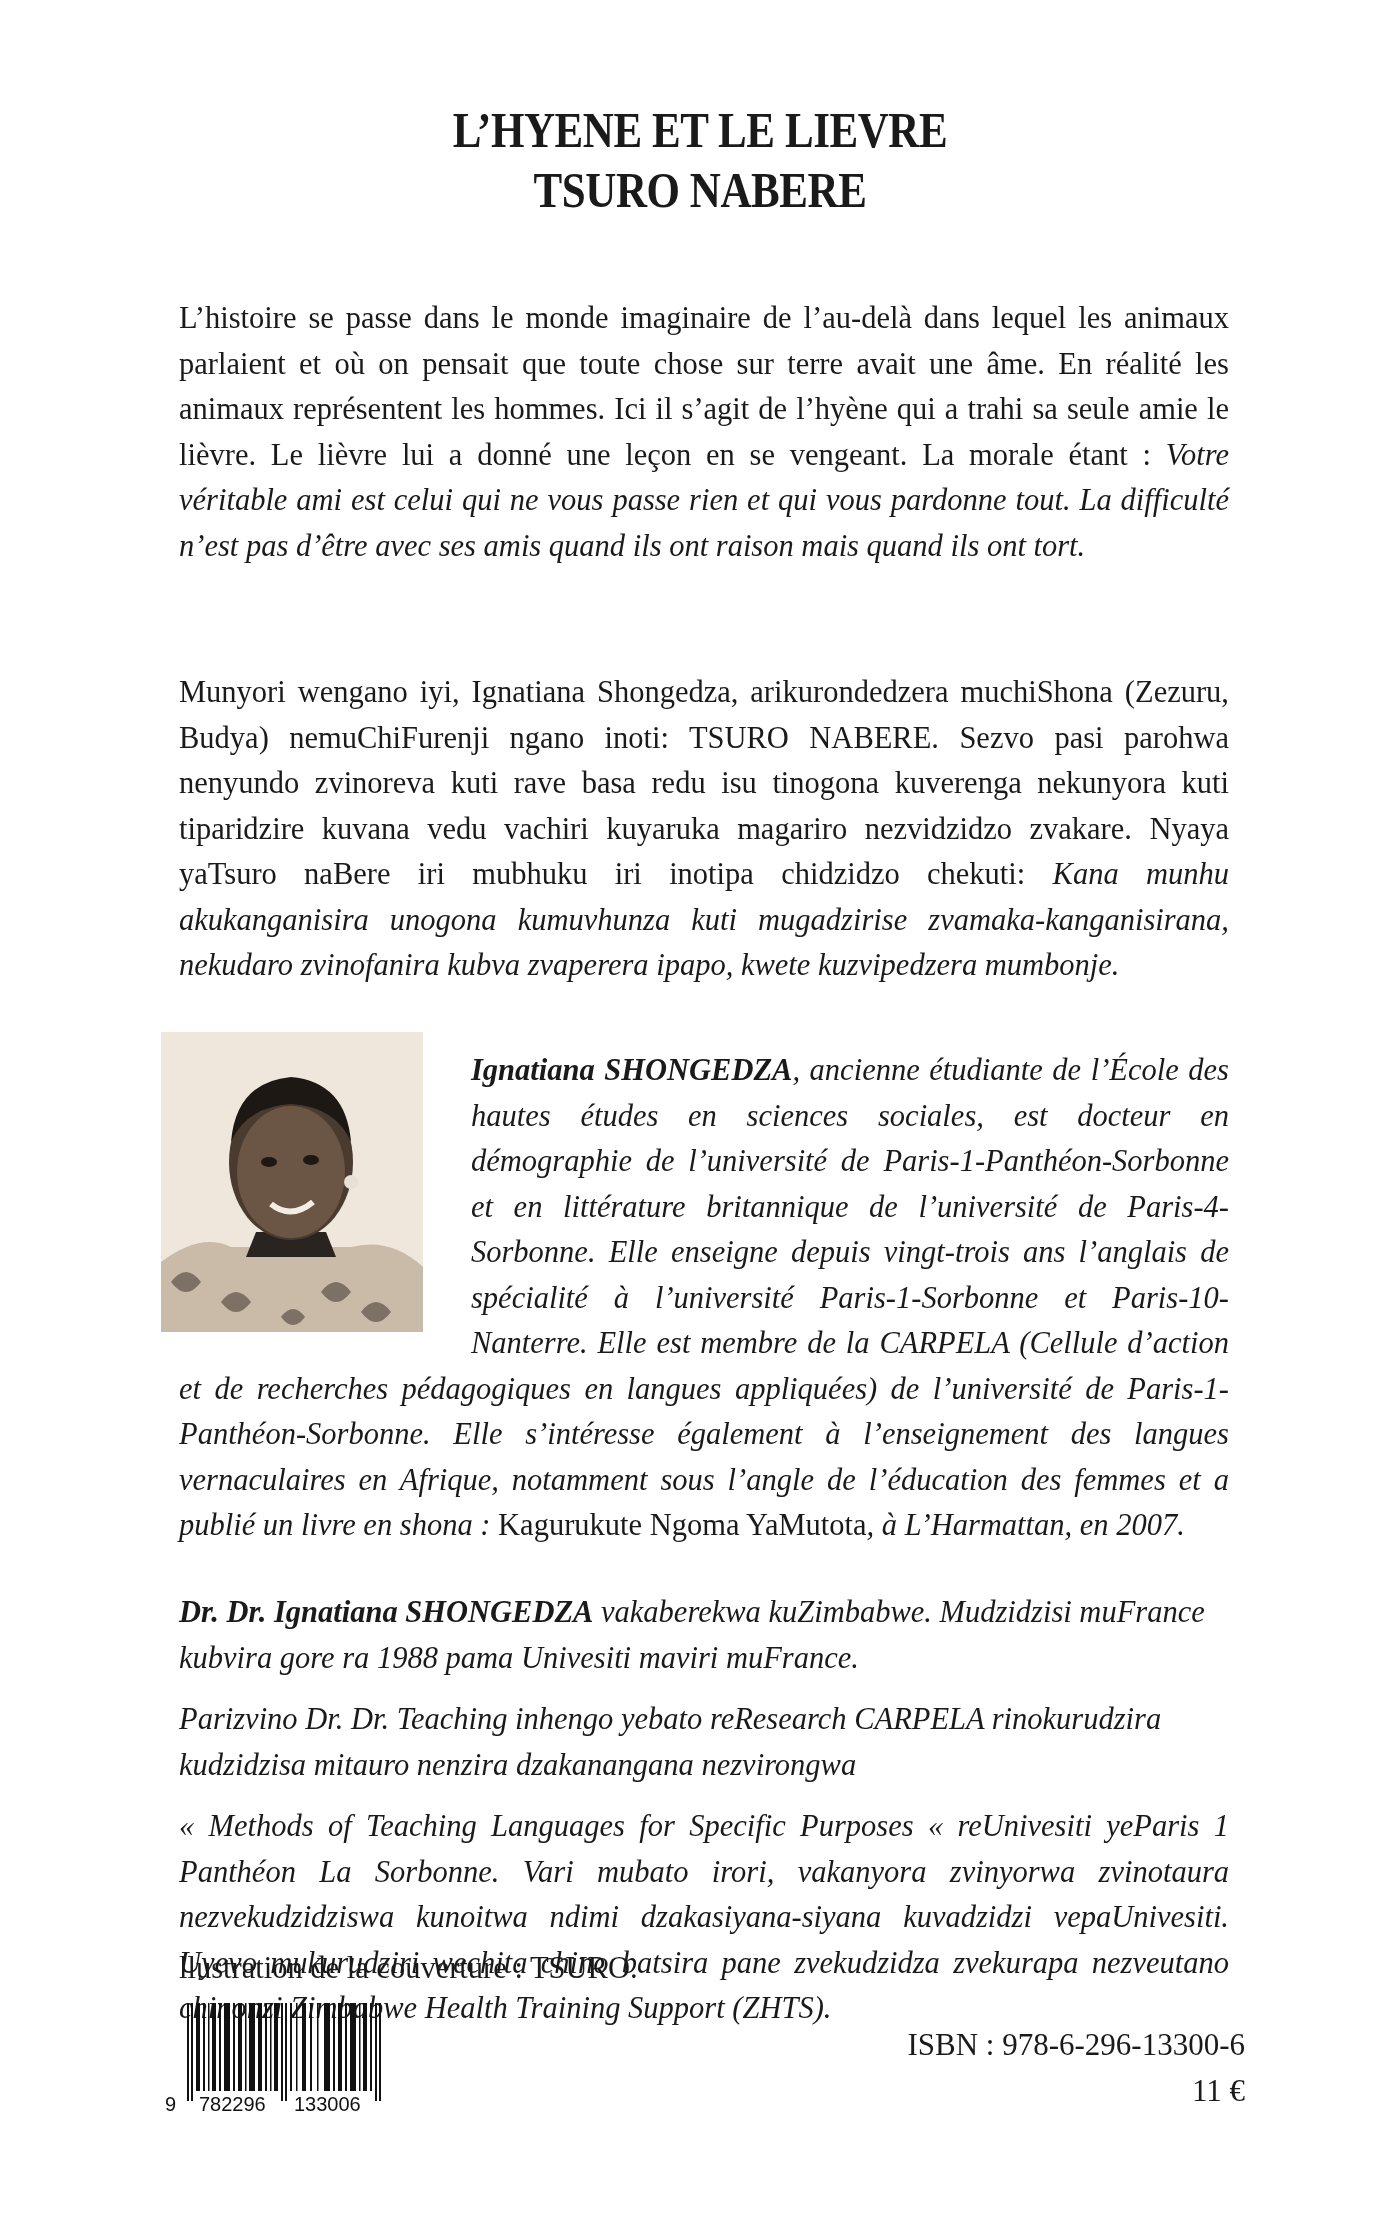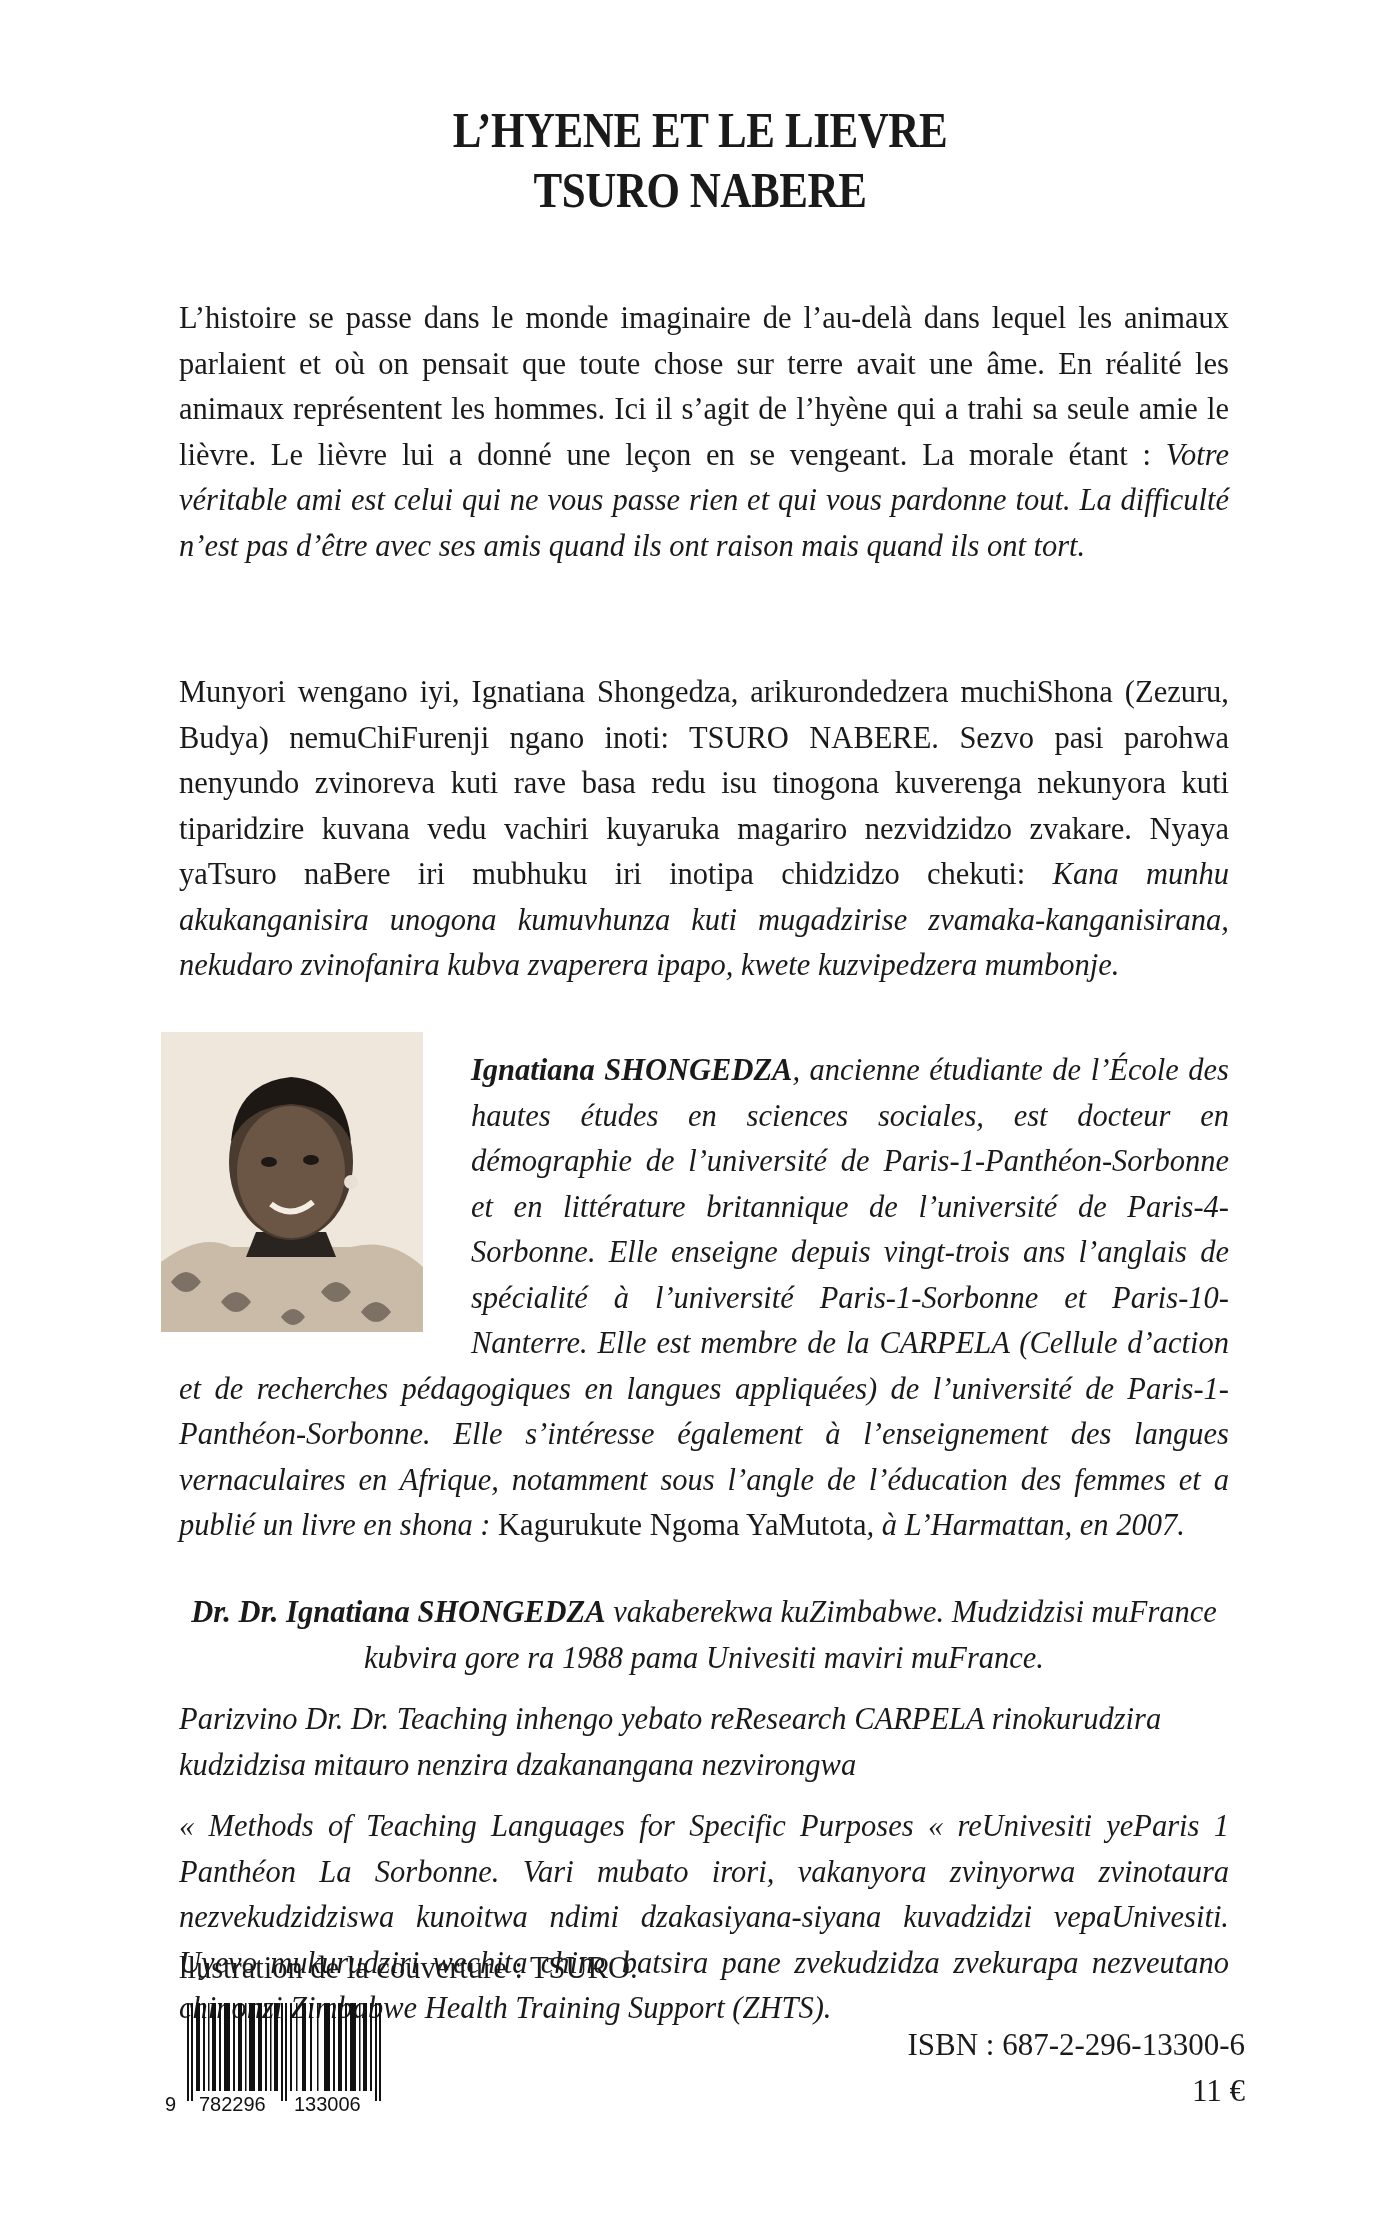--- a/index.html
+++ b/index.html
@@ -54,21 +54,21 @@
     <path d="M110 172 Q130 188 152 170" stroke="#f4ede4" stroke-width="6" fill="none"></path>
     <circle cx="190" cy="150" r="7" fill="#e8e0d4"></circle>
   </svg>
 </div>
 
 <div id="bio">
   <p><span class="float"></span><span class="it bold">Ignatiana SHONGEDZA</span><span class="it">, ancienne étudiante de l’École des hautes études en sciences sociales, est docteur en démographie de l’université de Paris-1-Panthéon-Sorbonne et en littérature britannique de l’université de Paris-4-Sorbonne. Elle enseigne depuis vingt-trois ans l’anglais de spécialité à l’université Paris-1-Sorbonne et Paris-10-Nanterre. Elle est membre de la CARPELA (Cellule d’action et de recherches pédagogiques en langues appliquées) de l’université de Paris-1-Panthéon-Sorbonne. Elle s’intéresse également à l’enseignement des langues vernaculaires en Afrique, notamment sous l’angle de l’éducation des femmes et a publié un livre en shona : </span><span>Kagurukute Ngoma YaMutota</span><span class="it">, à L’Harmattan, en 2007.</span></p>
 </div>
 
 <div class="col" id="drdr">
-  <p class="it" style="text-align:center"><span class="bold">Dr. Dr. Ignatiana SHONGEDZA</span><span> vakaberekwa kuZimbabwe. Mudzidzisi muFrance kubvira gore ra 1988 pama Univesiti maviri muFrance.</span></p>
+  <p class="it" style="text-align:left"><span class="bold">Dr. Dr. Ignatiana SHONGEDZA</span><span> vakaberekwa kuZimbabwe. Mudzidzisi muFrance kubvira gore ra 1988 pama Univesiti maviri muFrance.</span></p>
   <p class="it" style="text-align:left">Parizvino Dr. Dr. Teaching inhengo yebato reResearch CARPELA rinokurudzira kudzidzisa mitauro nenzira dzakanangana nezvirongwa</p>
   <p class="it">« Methods of Teaching Languages for Specific Purposes « reUnivesiti yeParis 1 Panthéon La Sorbonne. Vari mubato irori, vakanyora zvinyorwa zvinotaura nezvekudzidziswa kunoitwa ndimi dzakasiyana-siyana kuvadzidzi vepaUnivesiti. Uyevo mukurudziri wechita chino batsira pane zvekudzidza zvekurapa nezveutano chinonzi Zimbabwe Health Training Support (ZHTS).</p>
 </div>
 
 <div class="col" id="illus">
   <p>llustration de la couverture : TSURO.</p>
 </div>
 
 <div class="barcode">
   <svg viewBox="0 0 260 110" width="260" height="110">
@@ -106,14 +106,14 @@
       <rect x="209" y="0" width="2" height="88"></rect>
         <rect x="214" y="0" width="2" height="98"></rect>
       <rect x="218" y="0" width="2" height="98"></rect>
     </g>
     <text x="4" y="108" font-size="20" font-family="Liberation Sans, sans-serif" fill="#111">9</text>
     <text x="38" y="108" font-size="20" font-family="Liberation Sans, sans-serif" fill="#111">782296</text>
     <text x="133" y="108" font-size="20" font-family="Liberation Sans, sans-serif" fill="#111">133006</text>
   </svg>
 </div>
 
-<div class="isbn">ISBN : 687-2-296-13300-6</div>
+<div class="isbn">ISBN : 978-6-296-13300-6</div>
 <div class="price">11 €</div>
 
 </body></html>

